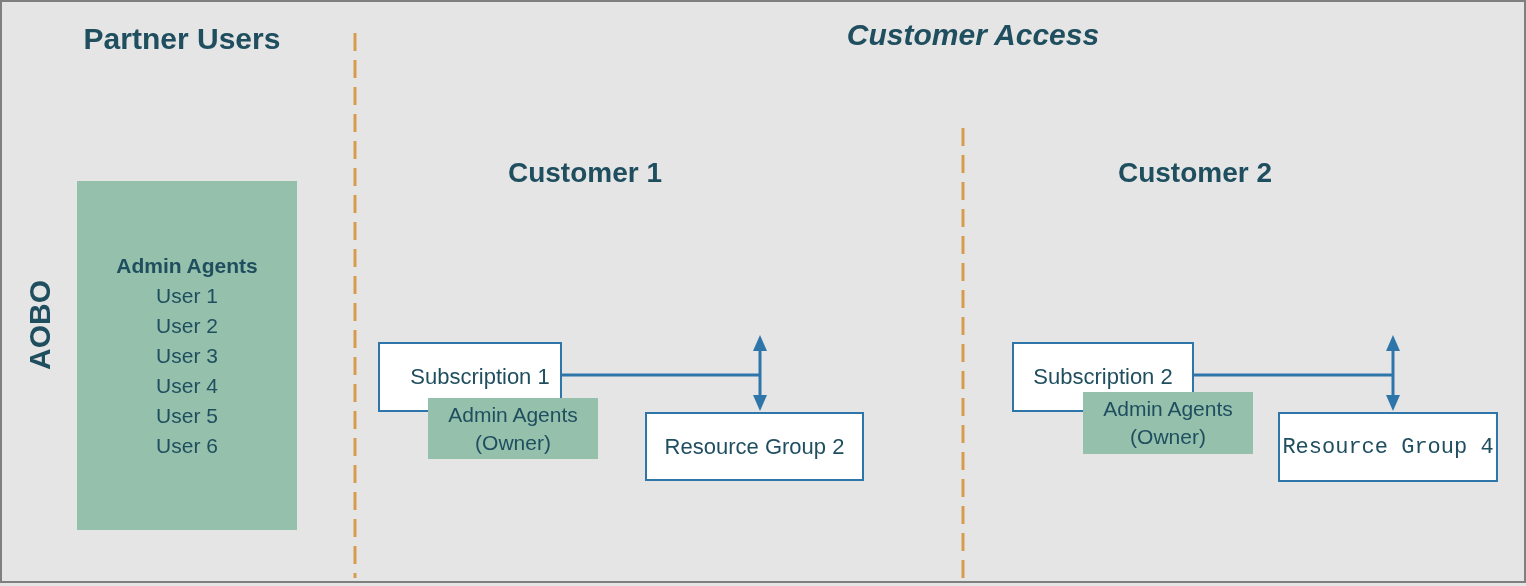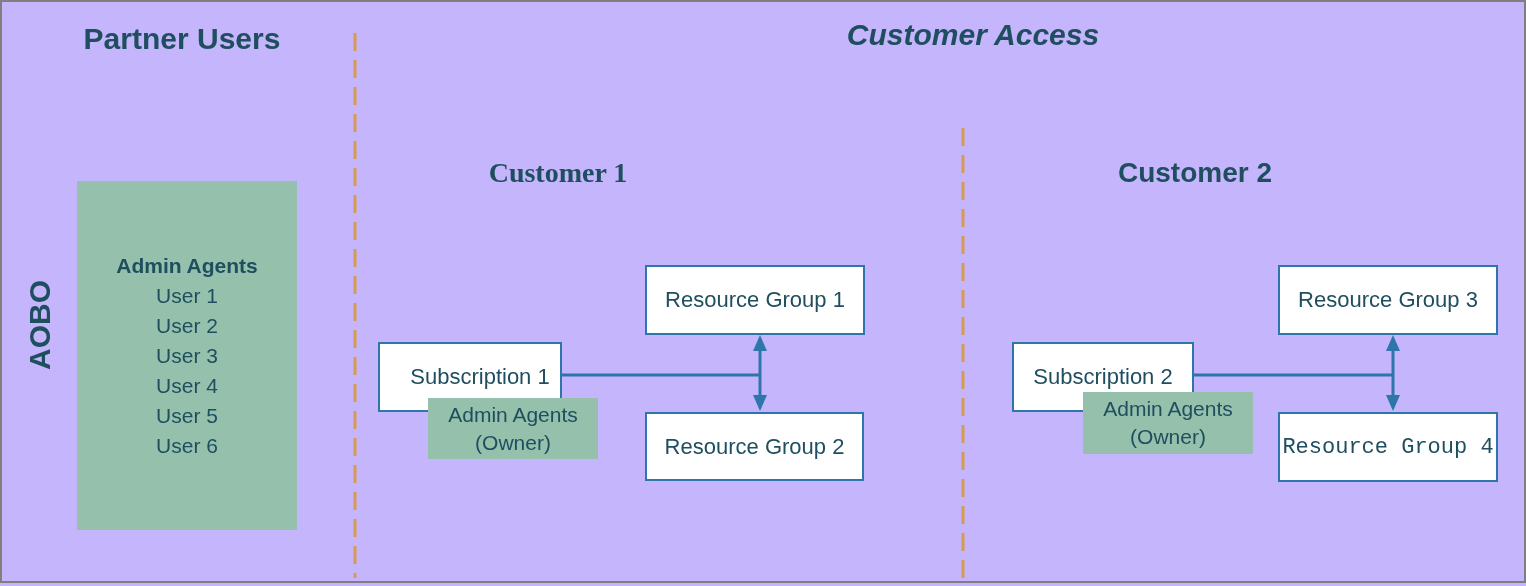--- a/index.html
+++ b/index.html
@@ -5,21 +5,21 @@
   html, body {
     margin: 0;
     padding: 0;
     background: #ffffff;
     font-family: "Liberation Sans", sans-serif;
   }
   .canvas {
     position: relative;
     width: 1526px;
     height: 586px;
-    background: #c4b5fd;
+    background: #e5e5e5;
     overflow: hidden;
   }
   .frame {
     position: absolute;
     left: 0; top: 0;
     width: 1522px;
     height: 579px;
     border: 2px solid #7f7f7f;
     pointer-events: none;
   }
@@ -42,21 +42,21 @@
   .customer-title {
     position: absolute;
     text-align: center;
     font-size: 28px;
     font-weight: bold;
     color: #1F4E5F;
     z-index: 3;
   }
   .partner-title { left: 27px; top: 22px; width: 310px; }
   .access-title  { left: 773px; top: 18px; width: 400px; font-style: italic; }
-  .c1-title { left: 408px; top: 157px; width: 300px; font-family: Liberation Serif, serif; }
+  .c1-title { left: 435px; top: 157px; width: 300px; }
   .c2-title { left: 1045px; top: 157px; width: 300px; }
 
   .aobo {
     position: absolute;
     left: -22px;
     top: 305px;
     width: 124px;
     height: 40px;
     line-height: 40px;
     text-align: center;
@@ -163,26 +163,24 @@
     <div>User 5</div>
     <div>User 6</div>
   </div>
 
   <div class="customer-title c1-title">Customer 1</div>
   <div class="node sub1">Subscription 1</div>
   <div class="owner-box owner1">
     <div>Admin Agents</div>
     <div>(Owner)</div>
   </div>
-  <div class="node rg1">Resource Group 1</div>
   <div class="node rg2">Resource Group 2</div>
 
   <div class="customer-title c2-title">Customer 2</div>
   <div class="node sub2">Subscription 2</div>
   <div class="owner-box owner2">
     <div>Admin Agents</div>
     <div>(Owner)</div>
   </div>
-  <div class="node rg3">Resource Group 3</div>
   <div class="node rg4">Resource Group 4</div>
 
   <div class="frame"></div>
 </div>
 
 </body></html>

